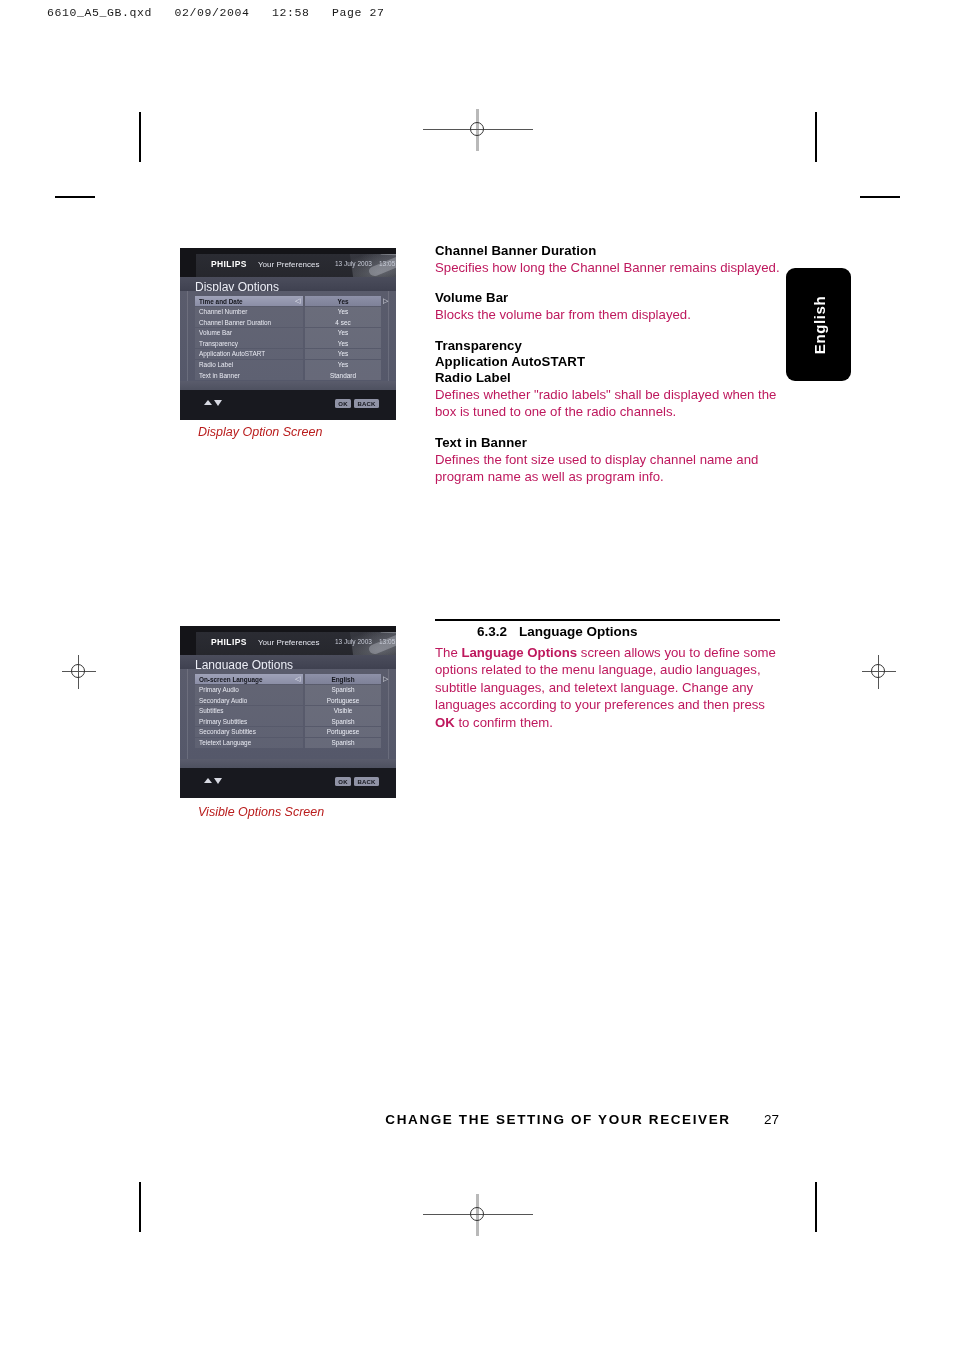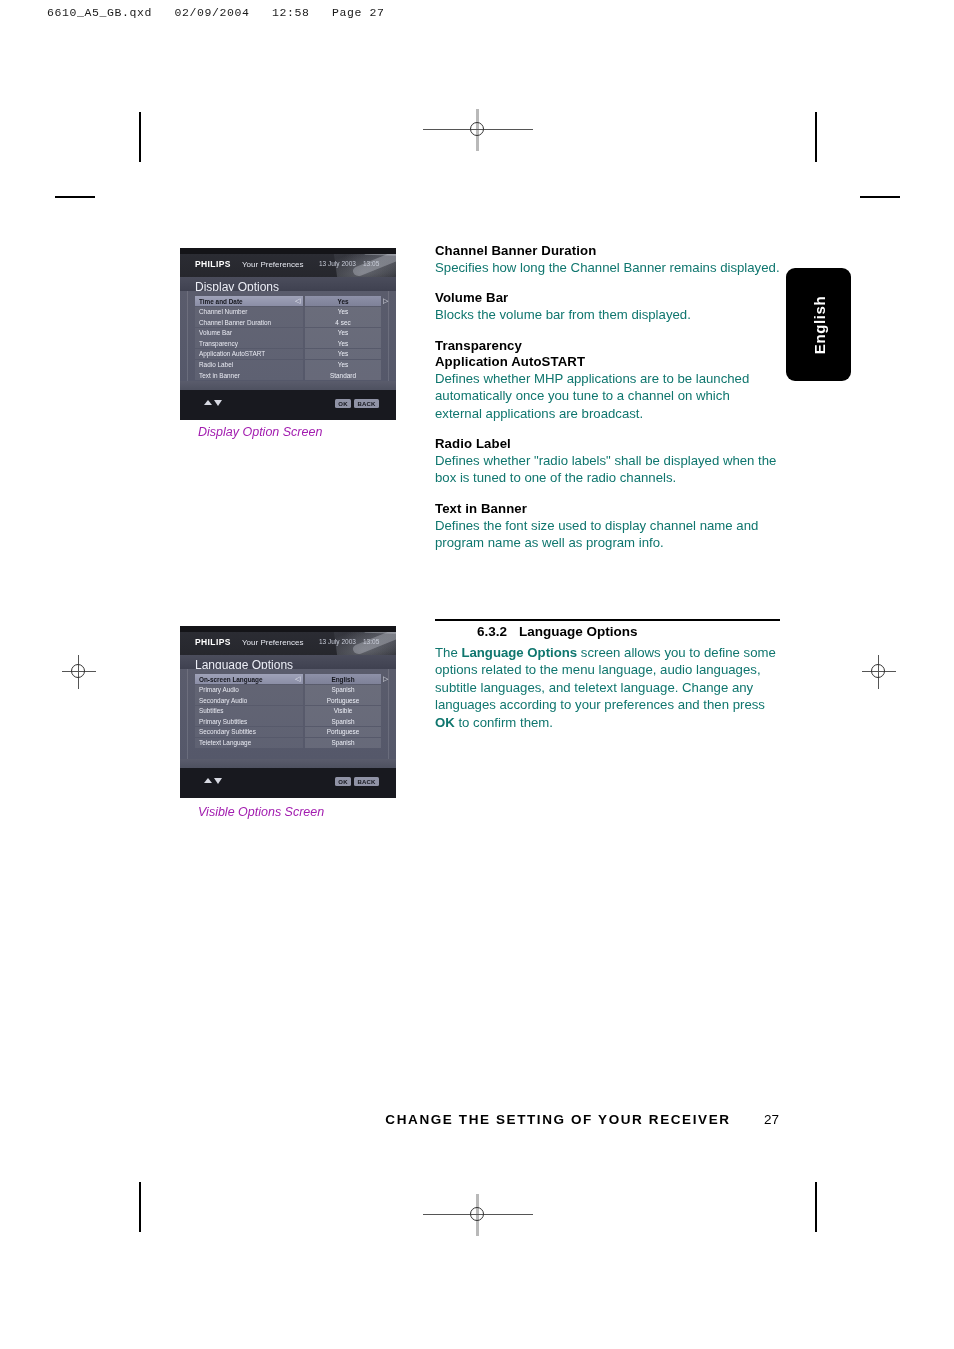--- a/index.html
+++ b/index.html
@@ -91,21 +91,21 @@
     background: #141418;
     overflow: hidden;
   }
   .tv-inner {
     position: absolute;
     left: 0; top: 0;
     width: 216px; height: 172px;
   }
   .tv-head {
     position: absolute;
-    left: 0; top: 6px;
+    left: 16px; top: 6px;
     width: 236px; height: 23px;
     background: linear-gradient(180deg,#2b2c33 0%, #26272d 100%);
     overflow: hidden;
   }
   .tv-watermark {
     position: absolute;
     right: -6px; top: -10px;
     width: 86px; height: 44px;
     background:
       radial-gradient(ellipse at 30% 60%, rgba(200,205,215,0.30) 0%, rgba(200,205,215,0) 55%),
@@ -290,40 +290,40 @@
     justify-content: center;
     letter-spacing: 0.2px;
   }
   .btn-ok { left: 155px; width: 16px; }
   .btn-back { left: 174px; width: 25px; }
 
   .caption {
     position: absolute;
     font-size: 12.5px;
     font-style: italic;
-    color: #a21caf;
+    color: #b91c1c;
   }
 
   
   .col {
     position: absolute;
     left: 435px;
     width: 345px;
   }
   .sec-h {
     font-size: 13.2px;
     font-weight: bold;
     color: #000;
     margin: 0 0 1px 0;
     letter-spacing: 0.1px;
   }
   .sec-p {
     font-size: 13.2px;
     line-height: 17.4px;
-    color: #0f766e;
+    color: #be185d;
     margin: 0 0 14px 0;
   }
   .sec-p:last-child { margin-bottom: 0; }
 
   .rule {
     position: absolute;
     left: 435px;
     width: 345px;
     height: 1.6px;
     background: #000;
@@ -540,21 +540,20 @@
 <div class="col" style="top:243px;">
   <h3 class="sec-h">Channel Banner Duration</h3>
   <p class="sec-p">Specifies how long the Channel Banner remains displayed.</p>
 
   <h3 class="sec-h">Volume Bar</h3>
   <p class="sec-p">Blocks the volume bar from them displayed.</p>
 
   <h3 class="sec-h">Transparency</h3>
 
   <h3 class="sec-h">Application AutoSTART</h3>
-  <p class="sec-p">Defines whether MHP applications are to be launched automatically once you tune to a channel on which external applications are broadcast.</p>
 
   <h3 class="sec-h">Radio Label</h3>
   <p class="sec-p">Defines whether "radio labels" shall be displayed when the box is tuned to one of the radio channels.</p>
 
   <h3 class="sec-h">Text in Banner</h3>
   <p class="sec-p">Defines the font size used to display channel name and program name as well as program info.</p>
 </div>
 
 <div class="rule" style="top:619px;"></div>
 

